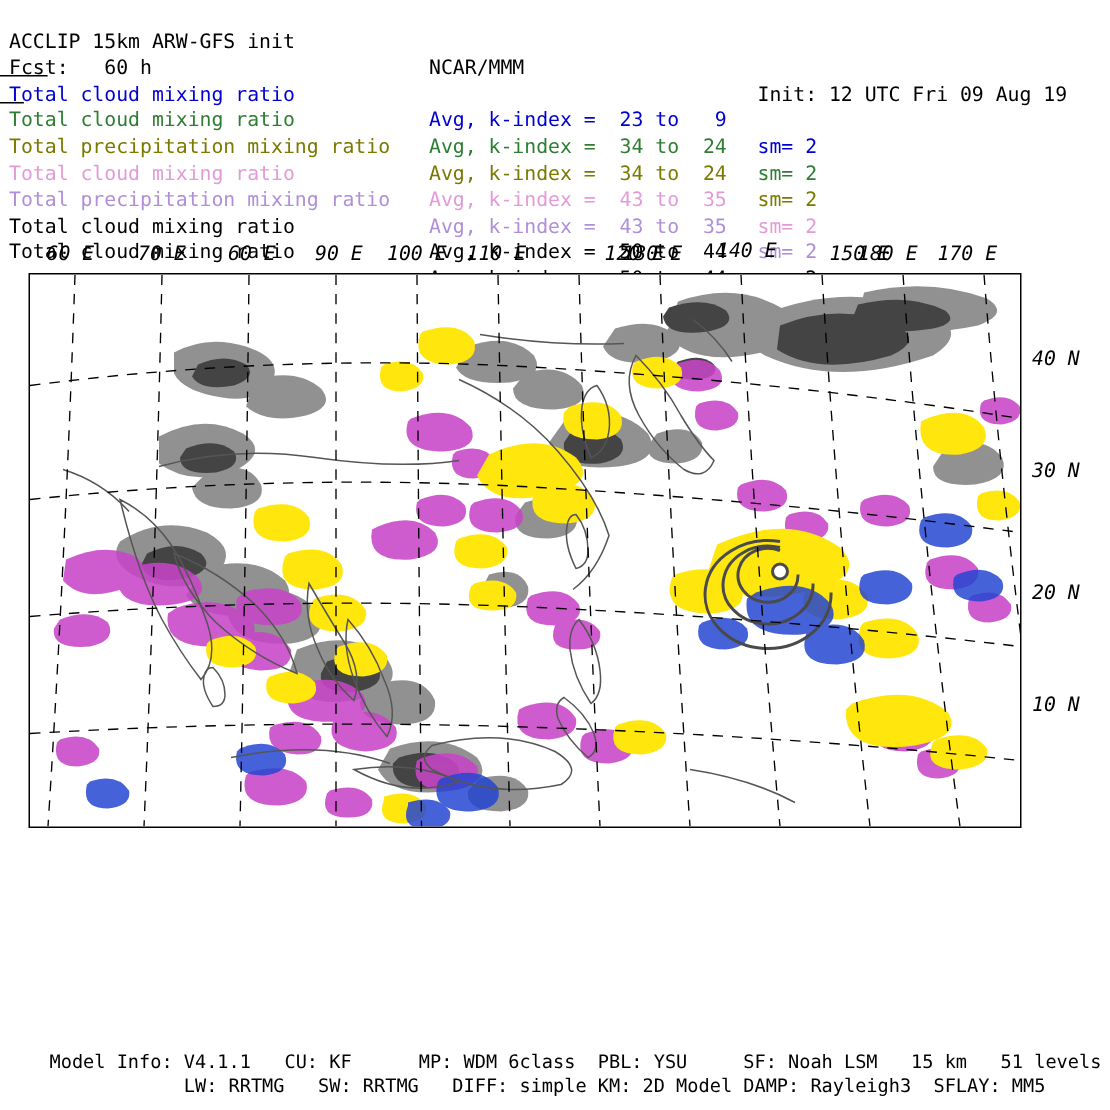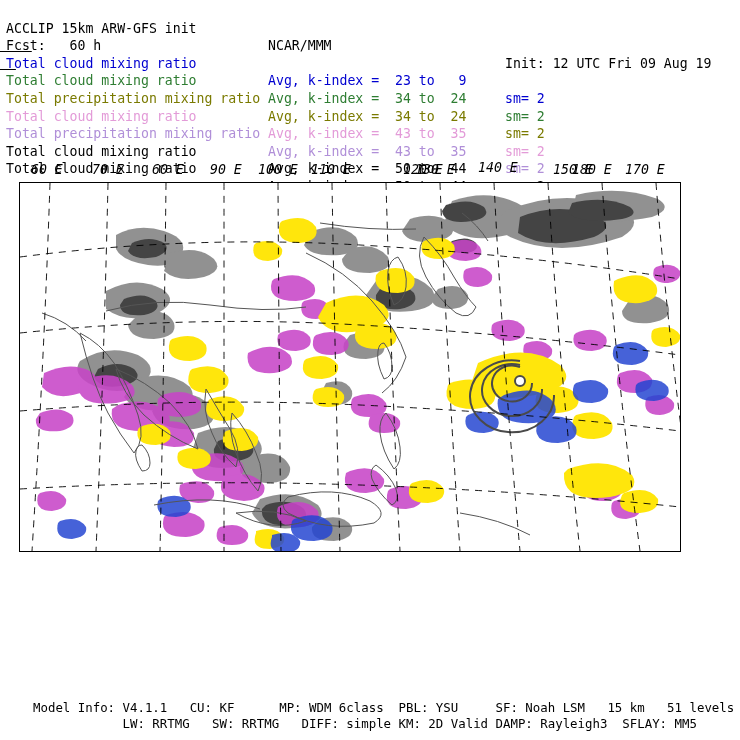--- a/index.html
+++ b/index.html
@@ -11,21 +11,21 @@
     overflow:hidden;
     position:relative;
   }
   .header{
     position:absolute;left:0;top:0;width:740px;height:150px;
     font-size:13.2px;
     line-height:17.6px;
   }
   .hrow{position:absolute;left:0;width:628px;height:17.6px;white-space:pre;}
   .col-a{position:absolute;left:6px;}
-  .col-b{position:absolute;left:268px;}
+  .col-b{position:absolute;left:286px;}
   .col-c{position:absolute;left:505px;}
   .c-black{color:#000000;}
   .c-blue{color:#0000d0;}
   .c-green{color:#2e7d32;}
   .c-olive{color:#7a7a00;}
   .c-pink{color:#e39bd8;}
   .c-purple{color:#b08fd8;}
 
   .plot-wrap{position:absolute;left:0;top:160px;width:740px;height:520px;font-style:italic;}
   .axis-top{position:absolute;left:0;top:0;width:740px;height:22px;}
@@ -116,20 +116,26 @@
     <span style="left:258px;top:2px;">100 E</span>
     <span style="left:311px;top:2px;">110 E</span>
     <span style="left:363px;top:2px;padding-left:40px;">120 E</span>
     <span style="left:415px;top:2px;">130 E</span>
     <span style="left:466px;top:0;margin-left:12px;">140 E</span>
     <span style="left:519px;top:2px;margin-left:34px;">150 E</span>
     <span style="left:572px;top:2px;">180 E</span>
     <span style="left:625px;top:2px;">170 E</span>
   </div>
 
+  <div class="axis-right">
+    <span style="left:6px;top:72px;">40 N</span>
+    <span style="left:6px;top:147px;">30 N</span>
+    <span style="left:6px;top:228px;">20 N</span>
+    <span style="left:6px;top:303px;">10 N</span>
+  </div>
 
   <div class="map">
     <svg class="mapinner" viewBox="0 0 660 368" preserveAspectRatio="none">
 
       <g opacity="0.95">
 
         <g fill="#8c8c8c">
           <path d="M96,52 q22,-12 48,-4 q24,8 18,22 q-8,16 -34,12 q-26,-4 -32,-16z"></path>
           <path d="M150,70 q28,-8 44,6 q10,12 -10,18 q-26,6 -40,-6z"></path>
           <path d="M86,108 q30,-16 56,-2 q18,12 -4,24 q-30,12 -52,-4z"></path>
@@ -304,14 +310,14 @@
         <path d="M528,0 q11,180 32,368"></path>
         <path d="M582,0 q13,180 38,368"></path>
         <path d="M636,0 q14,180 42,368"></path>
       </g>
     </svg>
   </div>
 </div>
 
 <div class="footer">
   <div class="f1">Model Info: V4.1.1   CU: KF      MP: WDM 6class  PBL: YSU     SF: Noah LSM   15 km   51 levels   90 sec</div>
-  <div class="f2">            LW: RRTMG   SW: RRTMG   DIFF: simple KM: 2D Valid DAMP: Rayleigh3  SFLAY: MM5</div>
+  <div class="f2">            LW: RRTMG   SW: RRTMG   DIFF: simple KM: 2D Model DAMP: Rayleigh3  SFLAY: MM5</div>
 </div>
 
 </body></html>

